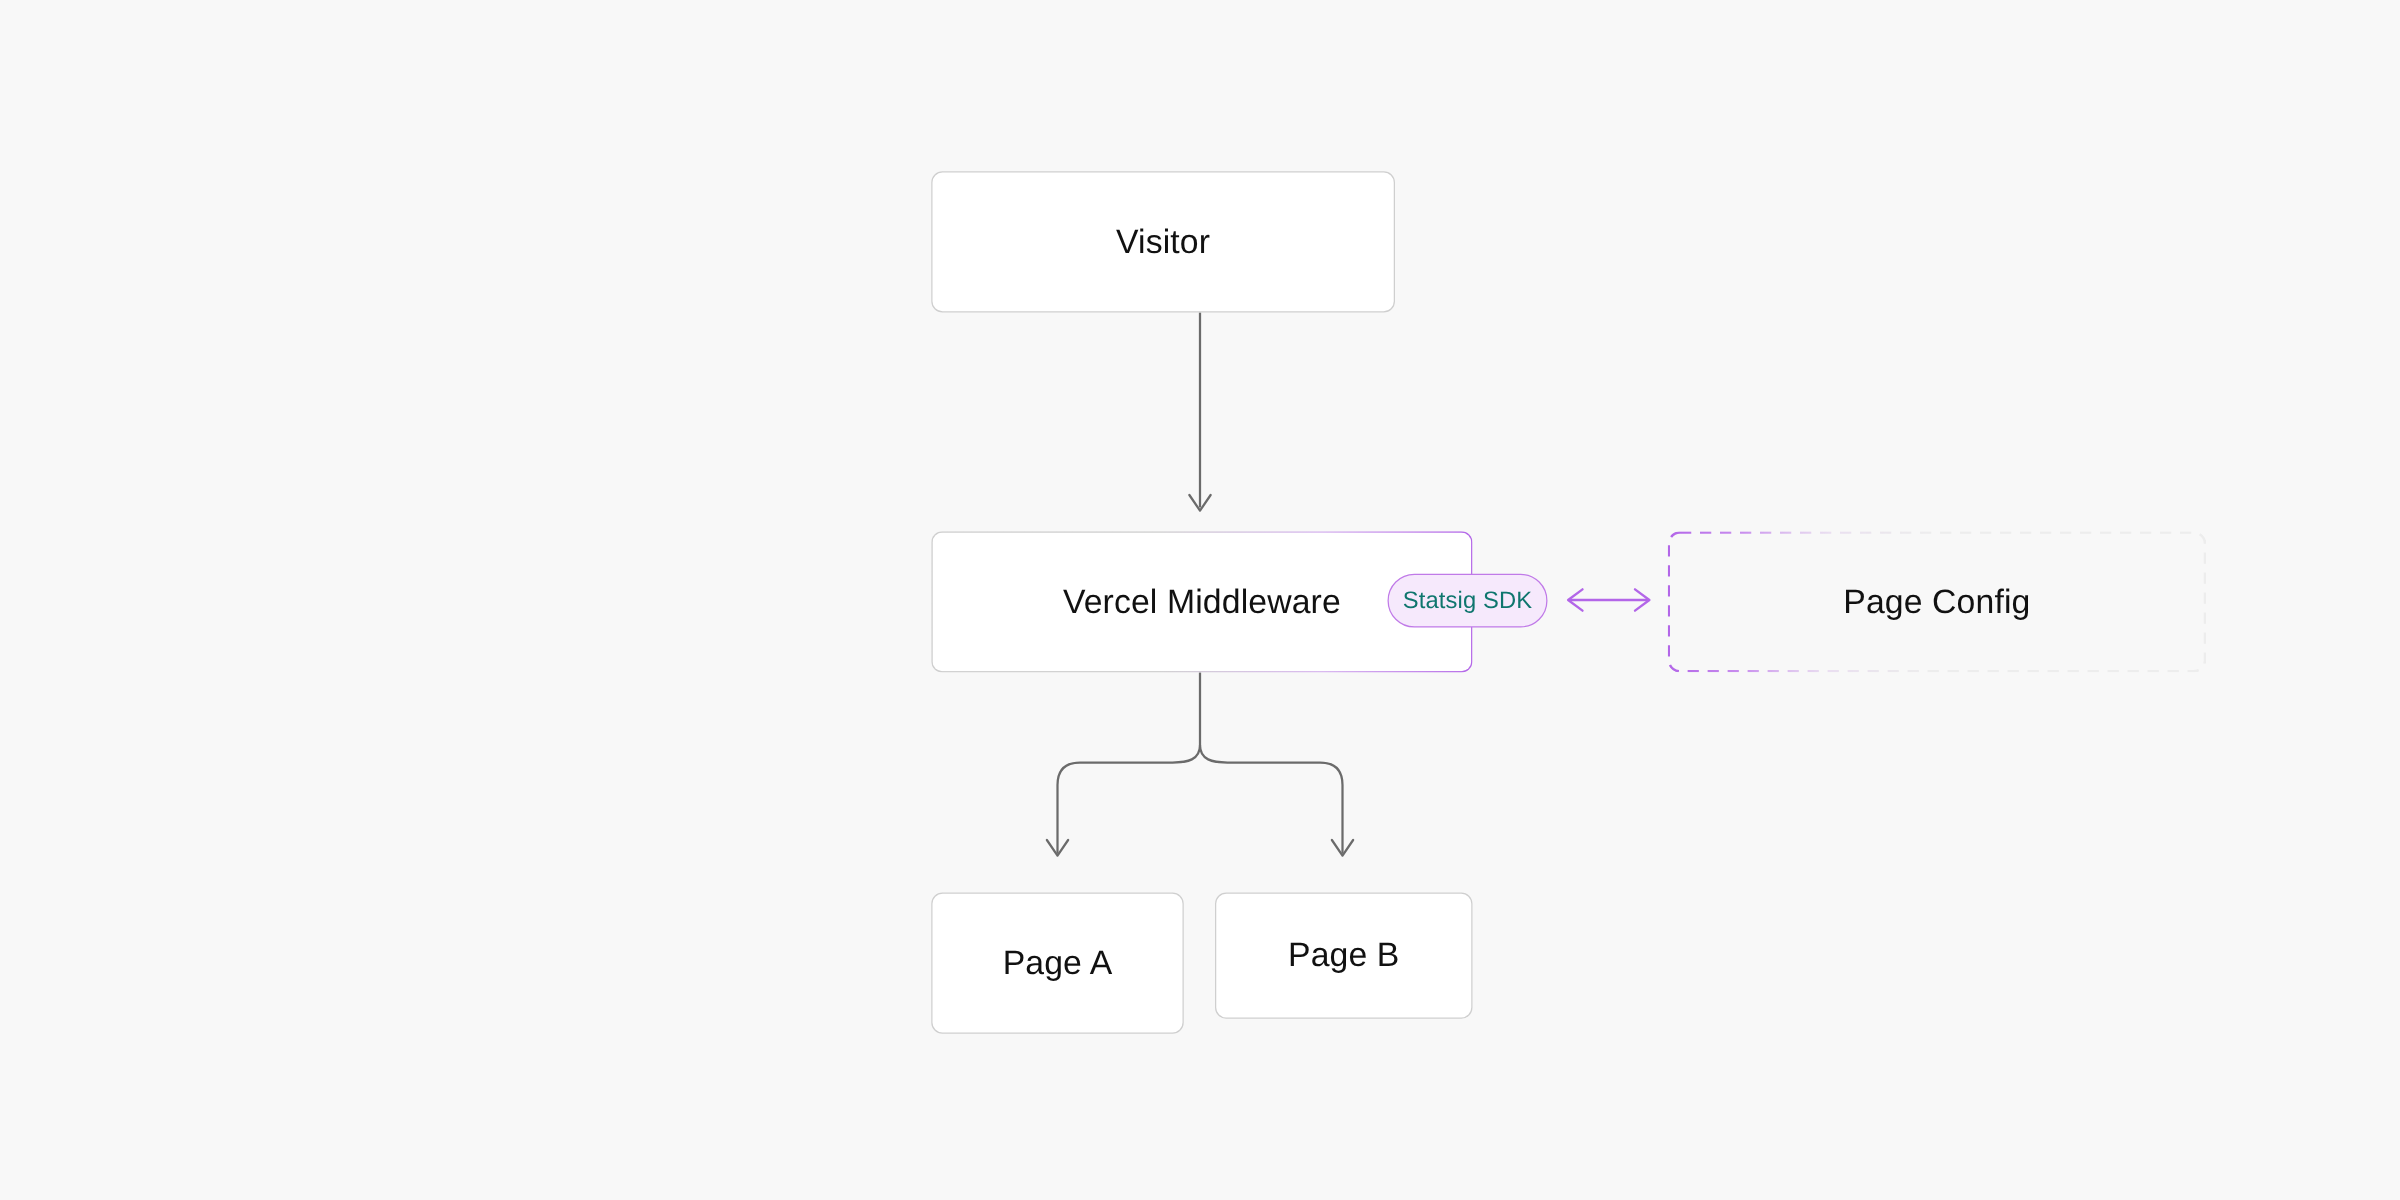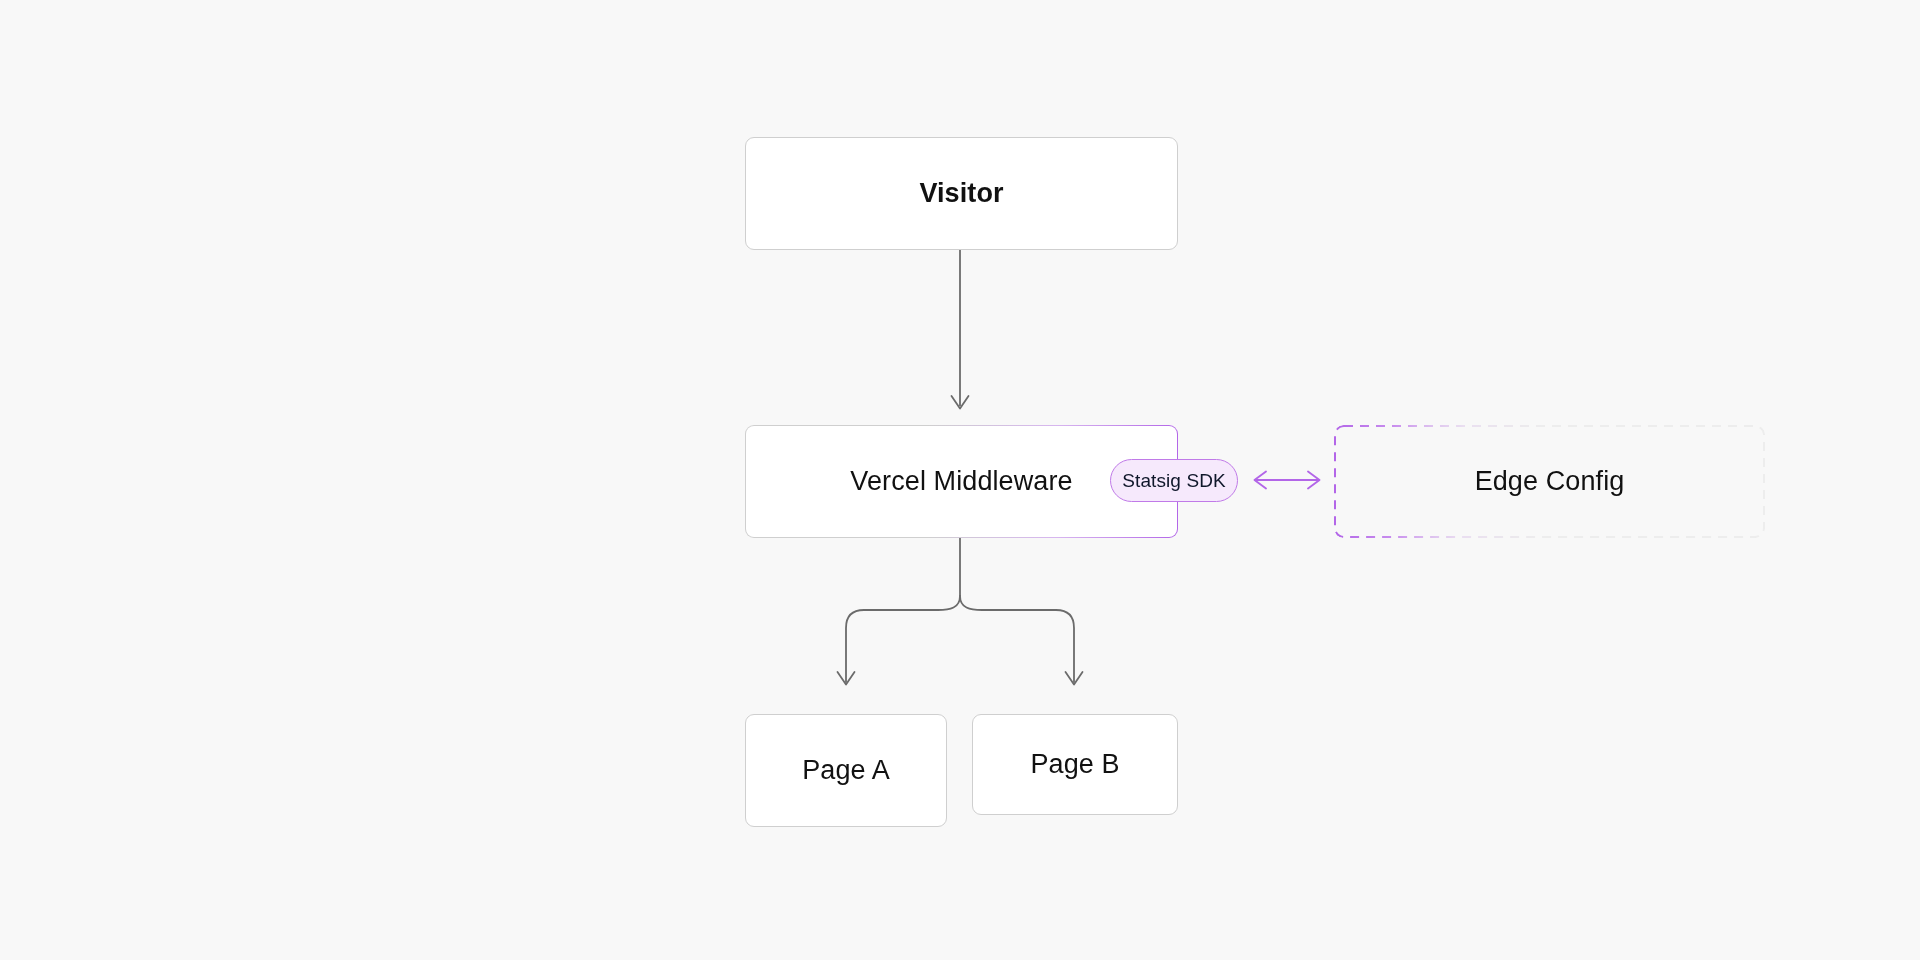--- a/index.html
+++ b/index.html
@@ -71,21 +71,21 @@
 
   .badge {
     position: absolute;
     box-sizing: border-box;
     display: flex;
     align-items: center;
     justify-content: center;
     border-radius: 999px;
     background: #f6e9fc;
     border: 1.7px solid #c07ae8;
-    color: #0f172a;
+    color: #0f766e;
     font-size: 19px;
     font-weight: 400;
     letter-spacing: 0.1px;
     white-space: nowrap;
     z-index: 5;
   }
 </style>
 </head>
 <body>
 
@@ -125,37 +125,37 @@
       <path d="M 1065.5 672 L 1074 684.5 L 1082.5 672" stroke="#6b6b6b" stroke-width="1.8" fill="none" stroke-linecap="round" stroke-linejoin="round"></path>
     </g>
 
     <g>
       <path d="M 1256 480 L 1318 480" stroke="#b366e8" stroke-width="1.9" fill="none" stroke-linecap="round"></path>
       <path d="M 1266 471.5 L 1254.5 480 L 1266 488.5" stroke="#b366e8" stroke-width="1.9" fill="none" stroke-linecap="round" stroke-linejoin="round"></path>
       <path d="M 1308 471.5 L 1319.5 480 L 1308 488.5" stroke="#b366e8" stroke-width="1.9" fill="none" stroke-linecap="round" stroke-linejoin="round"></path>
     </g>
   </svg>
 
-  <div class="node plain" style="left:745px; top:137px; width:433px; height:113px;font-weight:bold;">
+  <div class="node plain" style="left:745px; top:137px; width:371px; height:113px;">
     <span>Visitor</span>
   </div>
 
   <div class="node grad-border" style="left:745px; top:425px; width:433px; height:113px;align-items:center;">
     <span>Vercel Middleware</span>
   </div>
 
   <div class="badge" style="left:1110px; top:459px; width:128px; height:43px;">
     <span>Statsig SDK</span>
   </div>
 
   <div class="node dashed-grad" style="left:1334px; top:425px; width:431px; height:113px;">
     <svg class="dash-frame" viewBox="0 0 431 113" width="431" height="113" preserveAspectRatio="none">
       <rect x="1" y="1" width="429" height="111" rx="9" ry="9" fill="none" stroke="url(#dashGrad)" stroke-width="2" stroke-dasharray="9 7"></rect>
     </svg>
-    <span>Edge Config</span>
+    <span>Page Config</span>
   </div>
 
   <div class="node plain" style="left:745px; top:714px; width:202px; height:113px;">
     <span>Page A</span>
   </div>
 
   <div class="node plain" style="left:972px; top:714px; width:206px; height:101px;">
     <span>Page B</span>
   </div>
 

